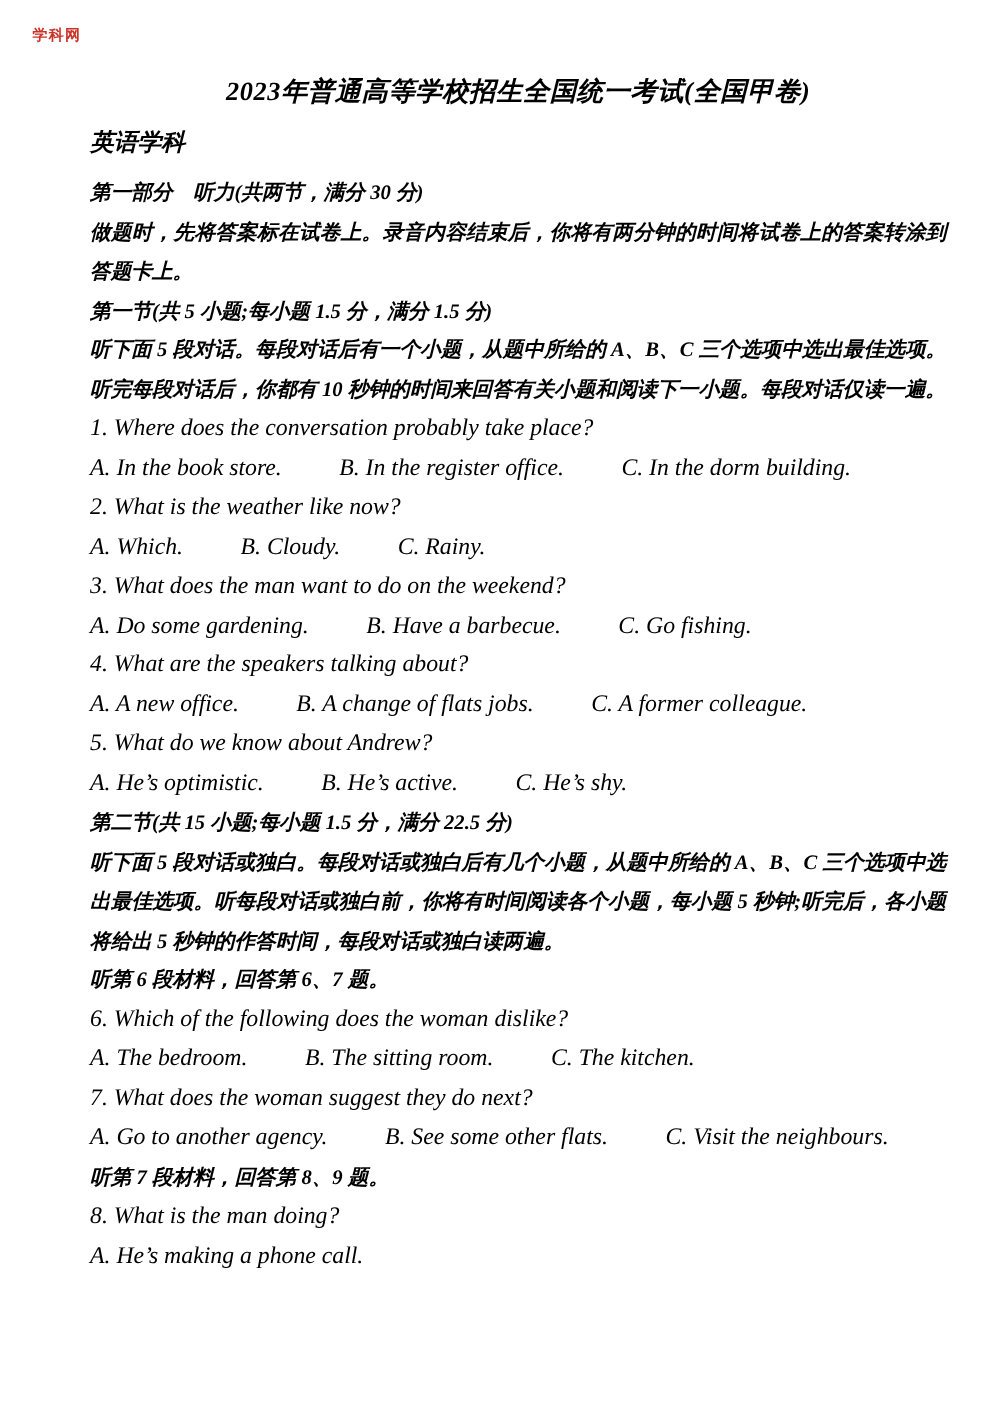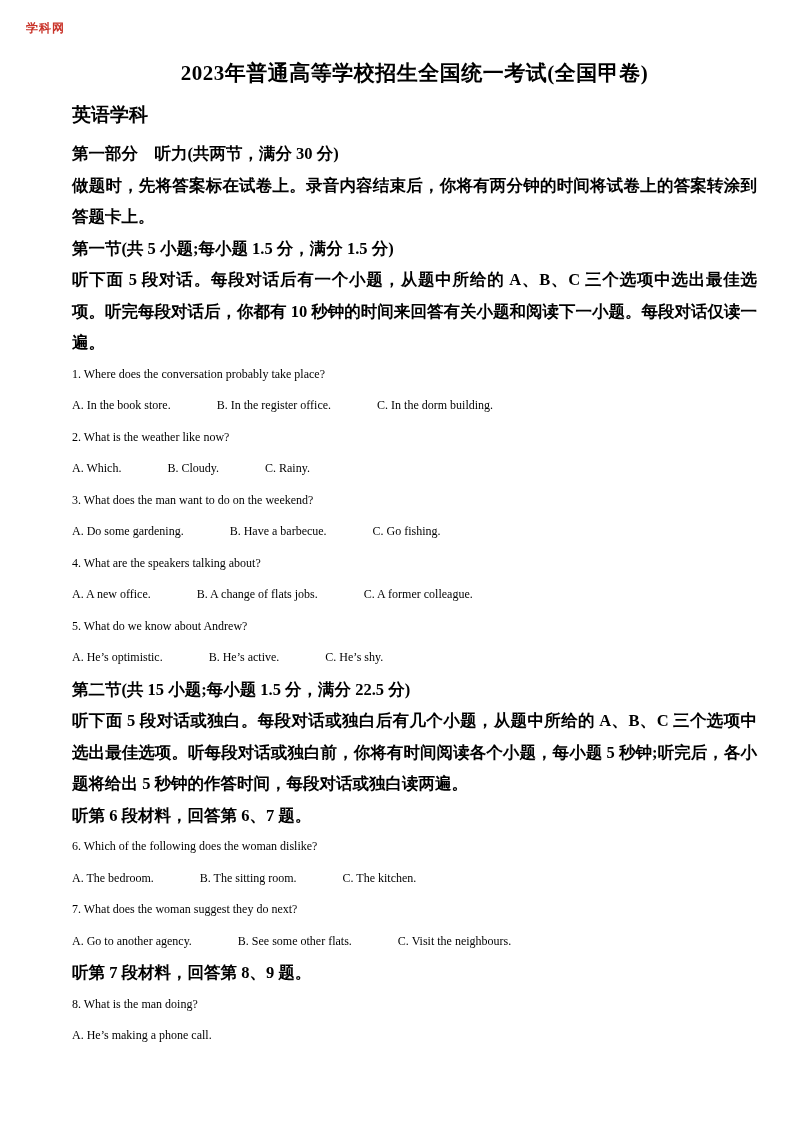--- a/index.html
+++ b/index.html
@@ -19,20 +19,21 @@
     top: 20px;
     left: 26px;
     color: #c9342a;
     font-size: 12px;
     font-weight: 700;
     letter-spacing: 1px;
     font-family: "Liberation Serif", serif;
   }
   .content {
     padding: 58px 36px 0 72px;
+    font-style: italic;
   }
   .title {
     margin: 0;
     text-align: center;
     font-size: 21px;
     font-weight: 700;
     line-height: 30px;
     letter-spacing: 0.5px;
   }
   .subtitle {
@@ -48,21 +49,21 @@
   }
   .zh {
     font-size: 16.5px;
     font-weight: 700;
   }
   .just {
     text-align: justify;
     text-justify: inter-ideograph;
   }
   .en {
-    font-size: 12px;
+    font-size: 19px;
     font-weight: 400;
   }
   .options {
     display: flex;
     gap: 46px;
     align-items: baseline;
   }
   .options span { white-space: nowrap; }
 </style>
 </head>

